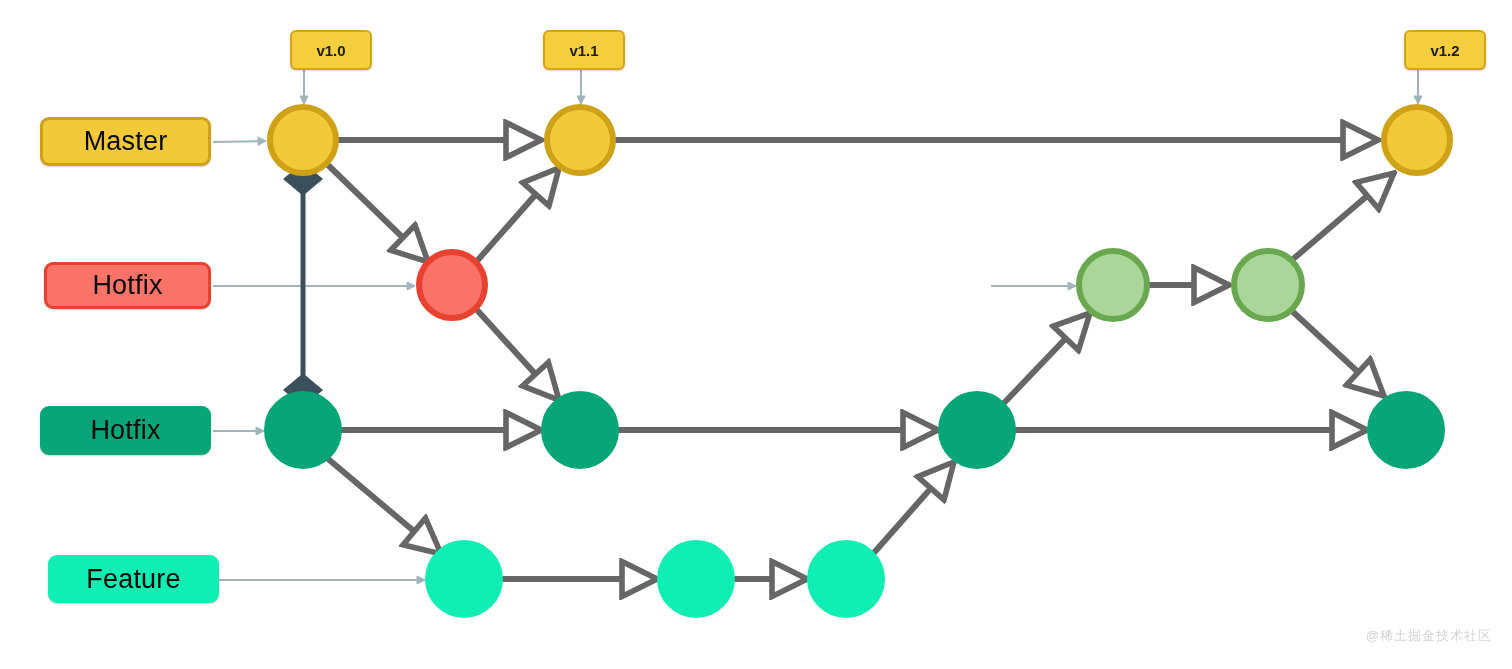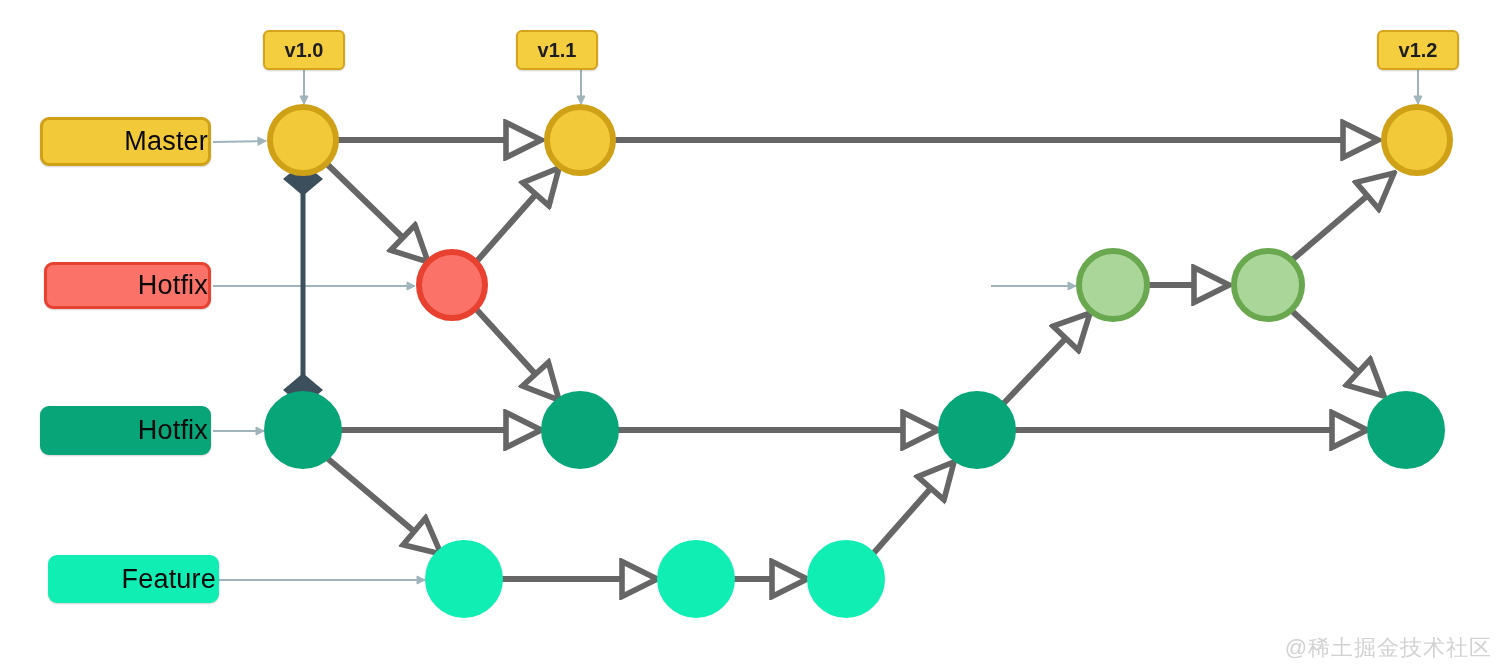--- a/index.html
+++ b/index.html
@@ -40,48 +40,49 @@
   .edge-diamond {
     stroke: #3b4f5c;
     stroke-width: 5px;
     fill: none;
   }
   .branch-label {
     position: absolute;
     box-sizing: border-box;
     display: flex;
     align-items: center;
-    justify-content: flex-end;
+    justify-content: center;
     border-radius: 9px;
     border-style: solid;
     border-width: 3px;
     font-size: 27px;
     color: #0a0a0a;
     letter-spacing: 0.2px;
     box-shadow: 0 1px 2px rgba(0,0,0,0.18);
   }
   .tag-box {
     position: absolute;
     box-sizing: border-box;
     display: flex;
     align-items: center;
     justify-content: center;
     border-radius: 6px;
     border: 2px solid #d6a419;
     background: #f5ce3f;
-    font-size: 20px;
+    font-size: 15px;
     font-weight: bold;
     color: #1d1d1d;
     box-shadow: 0 1px 2px rgba(0,0,0,0.18);
+    margin-left: 27px;
   }
   .watermark {
     position: absolute;
     right: 20px;
-    bottom: 6px;
-    font-size: 22px;
+    bottom: 24px;
+    font-size: 13px;
     color: #d2d2d2;
     letter-spacing: 1px;
     user-select: none;
     margin-top: 25px;
   }
 </style>
 </head>
 <body>
 
 <div id="canvas">

